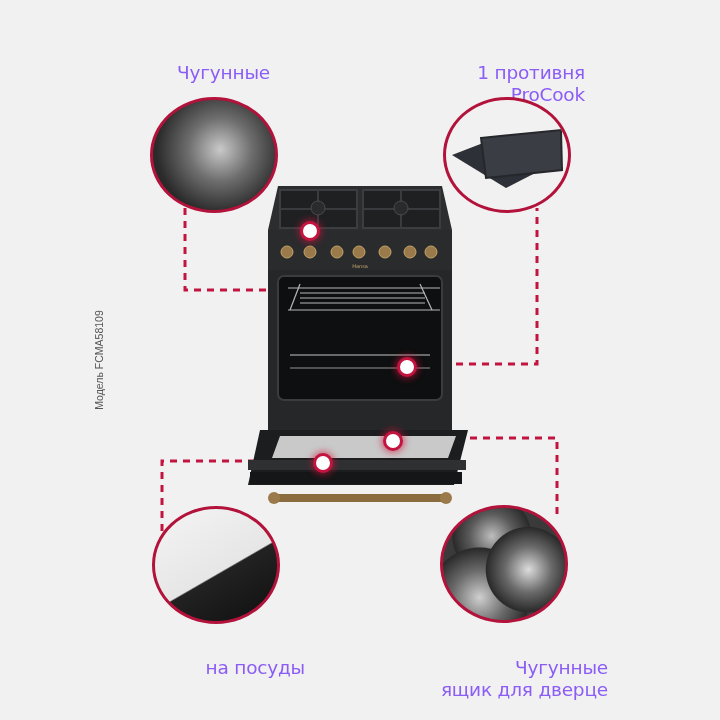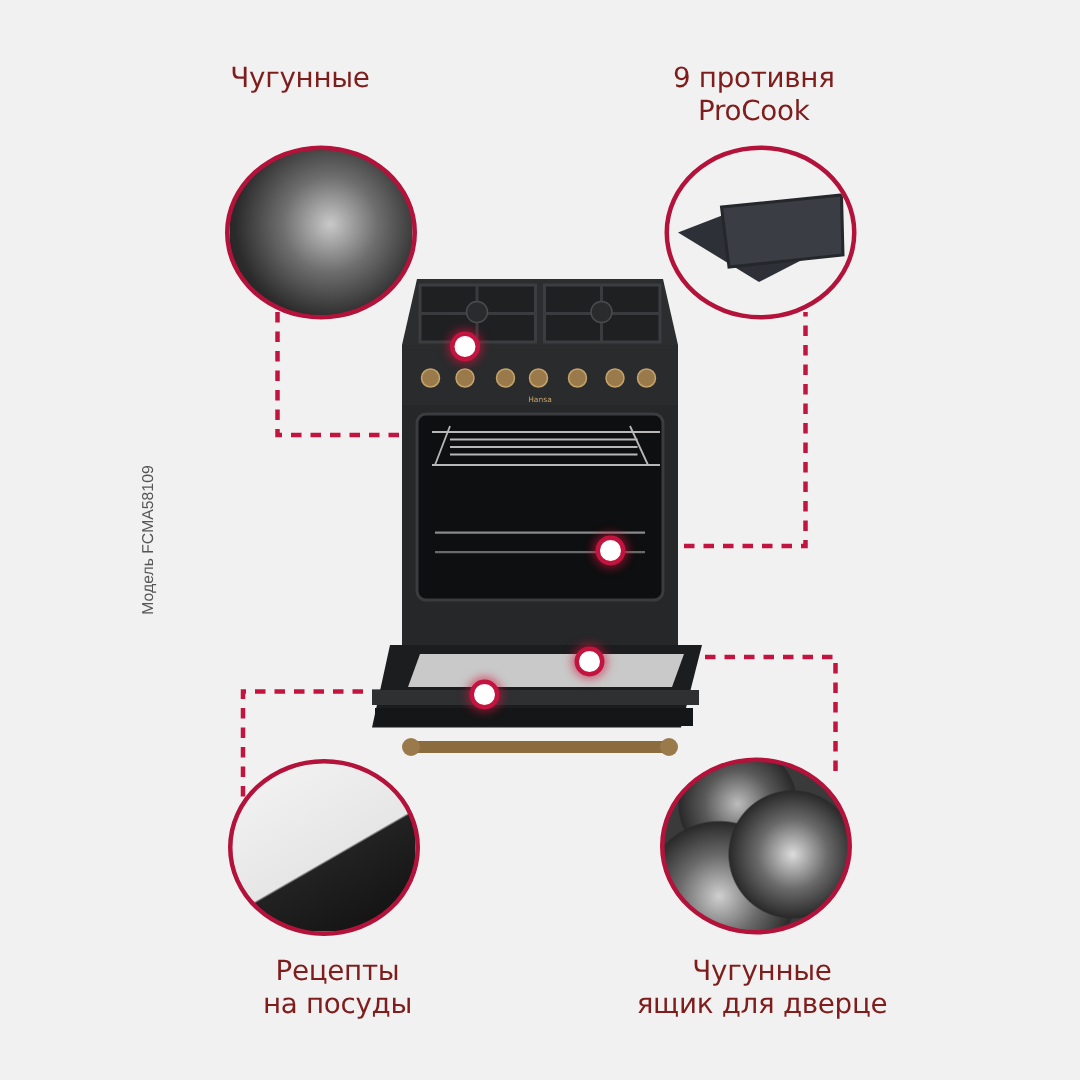--- a/index.html
+++ b/index.html
@@ -1,36 +1,35 @@
 <!DOCTYPE html>
 <html><head>
 <meta charset="utf-8">
 <style>
   html,body{margin:0;padding:0;}
   body{width:720px;height:720px;background:#f1f1f1;position:relative;overflow:hidden;font-family:"DejaVu Sans","Liberation Sans",sans-serif;color:#1b1b1b;}
-  .caption{position:absolute;text-align:center;font-size:18.5px;line-height:22px;letter-spacing:-0.2px;font-weight:500;color:#7f1d1d;}
+  .caption{position:absolute;text-align:right;font-size:18.5px;line-height:22px;letter-spacing:-0.2px;font-weight:500;color:#8b5cf6;margin-top:20px;}
   .caption span{display:block;}
   .model{position:absolute;left:99px;top:360px;transform:translate(-50%,-50%) rotate(-90deg);font-size:10.5px;color:#555;white-space:nowrap;font-family:"Liberation Sans",sans-serif;}
   .circle{position:absolute;border-radius:50%;border:3px solid #b3123a;overflow:hidden;box-sizing:border-box;}
   svg.lines{position:absolute;left:0;top:0;}
   .stove{position:absolute;}
   .dot{position:absolute;width:14px;height:14px;margin:-10px 0 0 -10px;border-radius:50%;background:#fff;border:3px solid #c3143f;box-shadow:0 0 6px 2px rgba(210,20,60,.55);}
 </style>
 </head>
 <body>
 
 <div class="caption" style="left:130px;top:42px;width:140px;">
   <span>Чугунные</span>
 </div>
 <div class="caption" style="left:420px;top:42px;width:165px;">
-  <span>9 противня</span>
+  <span>1 противня</span>
   <span>ProCook</span>
 </div>
 <div class="caption" style="left:145px;top:637px;width:160px;">
-  <span>Рецепты</span>
   <span>на посуды</span>
 </div>
 <div class="caption" style="left:408px;top:637px;width:200px;">
   <span>Чугунные</span>
   <span>ящик для дверце</span>
 </div>
 
 <div class="model">Модель FCMA58109</div>
 
 <svg class="lines" width="720" height="720">

